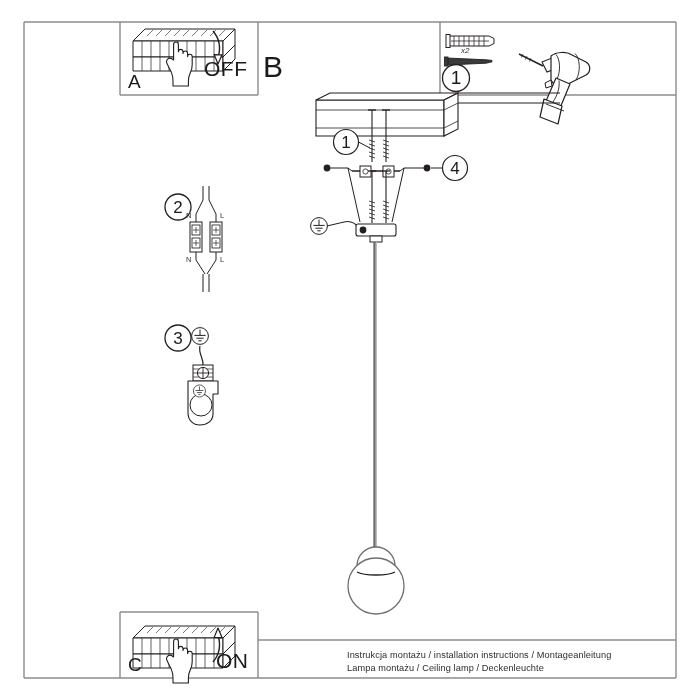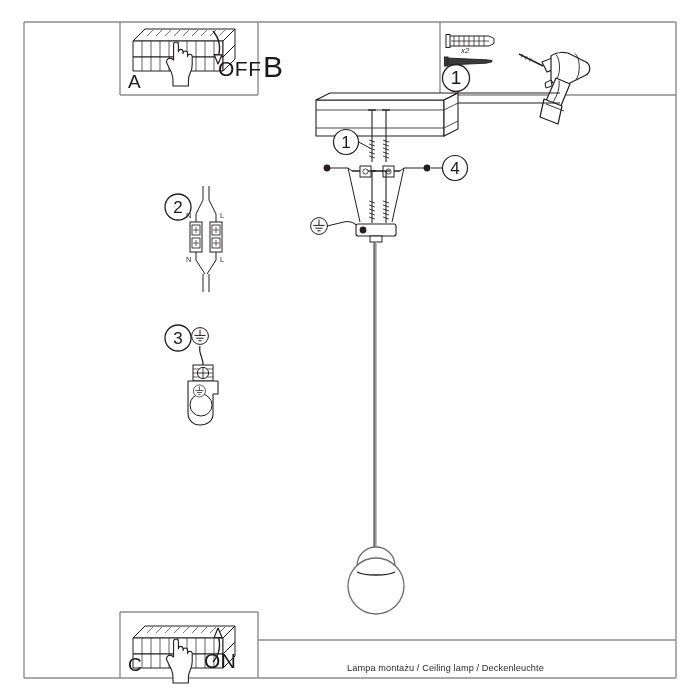--- a/index.html
+++ b/index.html
@@ -370,23 +370,23 @@
       <path d="M357,572 C364,576 388,576 395,572" fill="none" stroke="#231f20" stroke-width="1.4"></path>
     </g>
   </svg>
 
   <div class="txt panel-letter" style="left:128px; top:72px;">A</div>
 
   <div class="txt letter-b" style="left:263px; top:52px;">B</div>
 
   <div class="txt panel-letter" style="left:128px; top:655px;">C</div>
 
-  <div class="txt switch-state" style="left:204px; top:58px;margin-left:14px;">OFF</div>
-
-  <div class="txt switch-state" style="left:204px; top:650px;">ON</div>
+  <div class="txt switch-state" style="left:204px; top:58px;">OFF</div>
+
+  <div class="txt switch-state" style="left:216px; top:650px;">ON</div>
 
   <div class="txt qty-label" style="left:461px; top:47px;">x2</div>
 
   <div class="txt callout-num" style="left:443px; top:68px; font-size:19px;">1</div>
   <svg style="position:absolute; left:440px; top:62px; width:32px; height:32px;">
     <circle cx="16" cy="16" r="13.5" fill="none" stroke="#231f20" stroke-width="1.3"></circle>
   </svg>
 
   <div class="txt callout-num" style="left:165px; top:199px;">2</div>
 
@@ -394,15 +394,16 @@
 
   <div class="txt wire-label" style="left:186px; top:212px;">N</div>
   <div class="txt wire-label" style="left:220px; top:212px;">L</div>
   <div class="txt wire-label" style="left:186px; top:256px;">N</div>
   <div class="txt wire-label" style="left:220px; top:256px;">L</div>
 
   <div class="txt callout-num" style="left:333px; top:134px;">1</div>
 
   <div class="txt callout-num" style="left:442px; top:160px;">4</div>
 
+  <div class="txt footer-line" style="left:347px; top:651px;">Instrukcja montażu / installation instructions / Montageanleitung</div>
   <div class="txt footer-line" style="left:347px; top:664px;">Lampa montażu / Ceiling lamp / Deckenleuchte</div>
 
 </div>
 
 </body></html>

